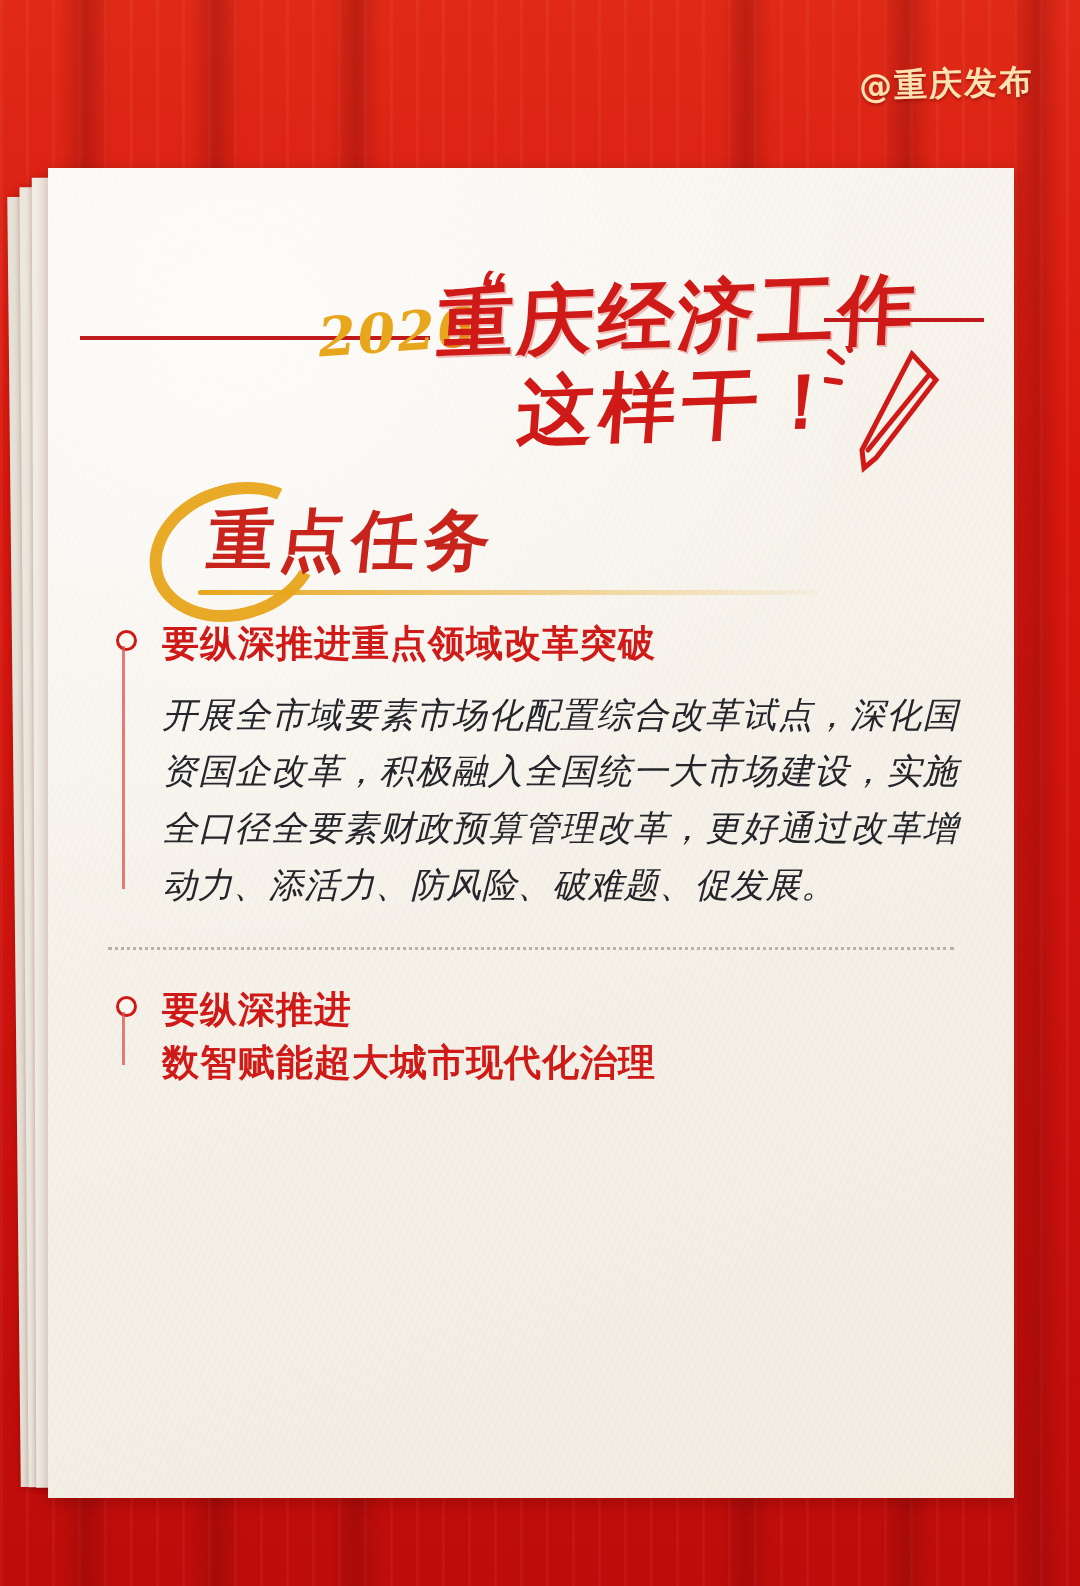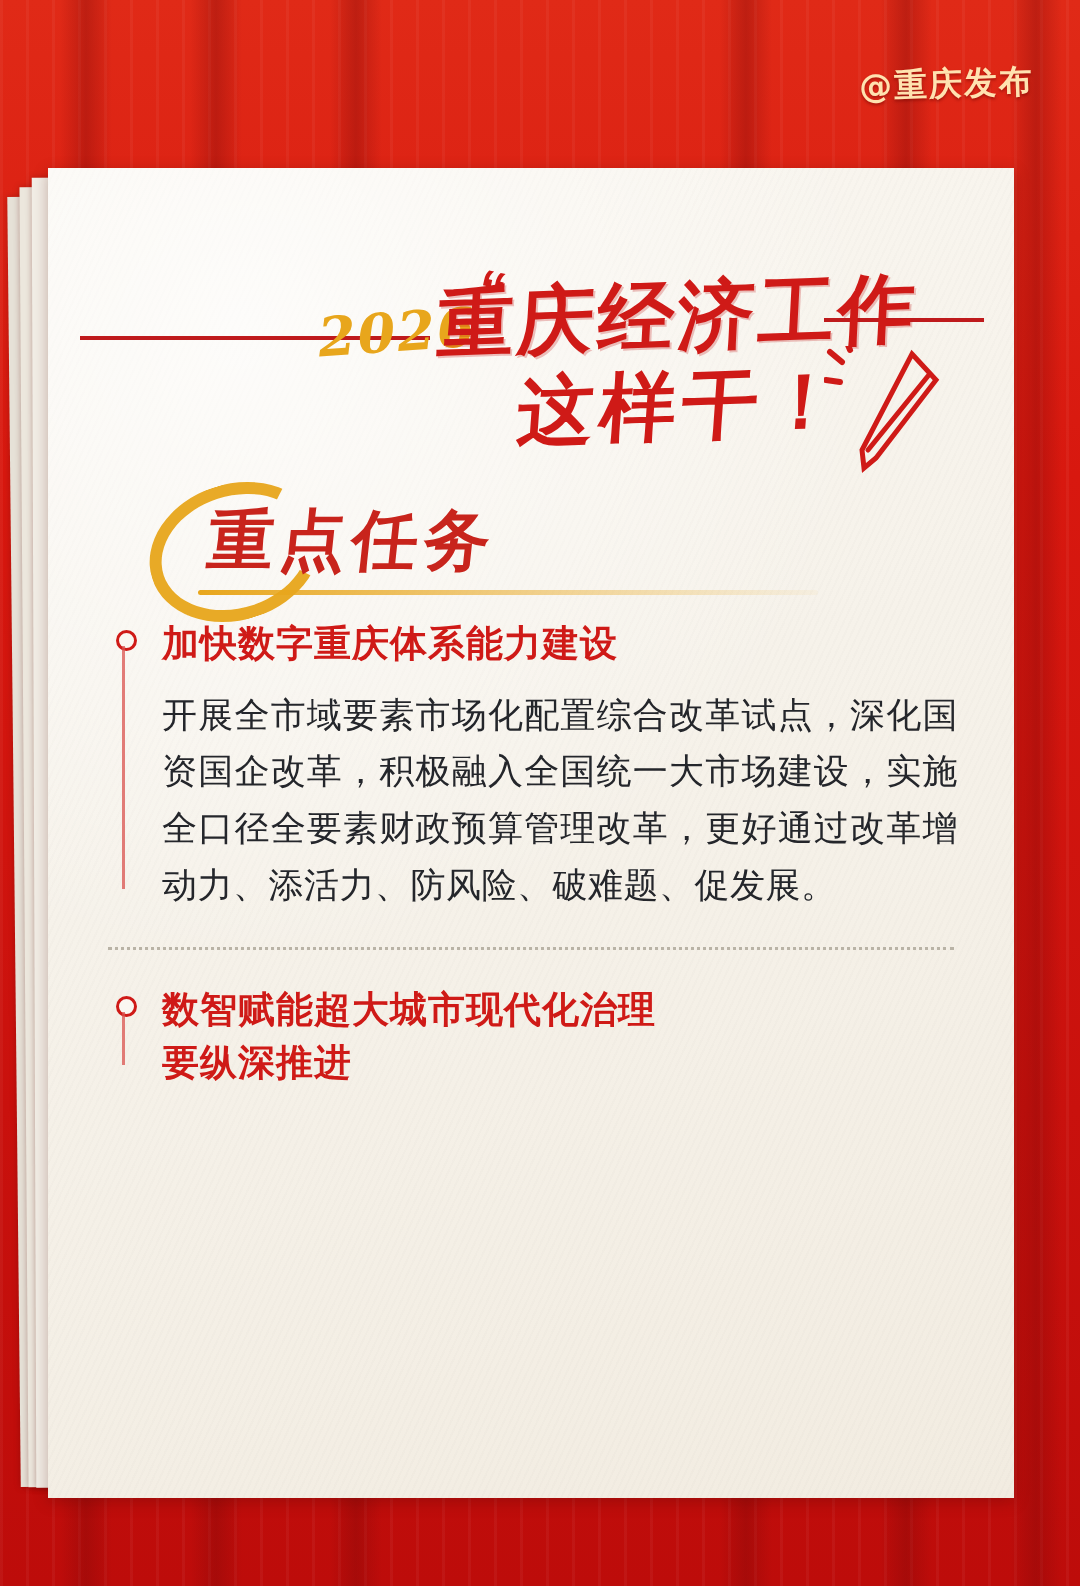--- a/index.html
+++ b/index.html
@@ -213,20 +213,21 @@
     font-family: "DejaVu Sans", sans-serif;
   }
   .item-body {
     margin-top: 16px;
     font-size: 35px;
     line-height: 1.62;
     color: #24262b;
     letter-spacing: 0.5px;
     font-family: "DejaVu Sans", sans-serif;
     text-align: justify;
+    font-style: italic;
   }
   .divider {
     margin: 34px 4px 34px 4px;
     border-top: 3px dotted #b9b3a6;
     height: 0;
   }
 </style>
 </head>
 <body>
 
@@ -272,31 +273,31 @@
         <div class="badge-underline"></div>
       </div>
 
       <div class="items">
 
         <div class="item">
           <div class="bullet-col">
             <div class="bullet-dot"></div>
             <div class="bullet-line"></div>
           </div>
-          <div class="item-heading">加快数字重庆体系能力建设</div>
+          <div class="item-heading">要纵深推进重点领域改革突破</div>
           <div class="item-body">开展全市域要素市场化配置综合改革试点，深化国资国企改革，积极融入全国统一大市场建设，实施全口径全要素财政预算管理改革，更好通过改革增动力、添活力、防风险、破难题、促发展。</div>
         </div>
 
         <div class="divider"></div>
 
         <div class="item">
           <div class="bullet-col">
             <div class="bullet-dot"></div>
             <div class="bullet-line"></div>
           </div>
+          <div class="item-heading">要纵深推进</div>
           <div class="item-heading">数智赋能超大城市现代化治理</div>
-          <div class="item-heading">要纵深推进</div>
         </div>
 
       </div>
     </div>
   </div>
 </div>
 
 </body></html>

